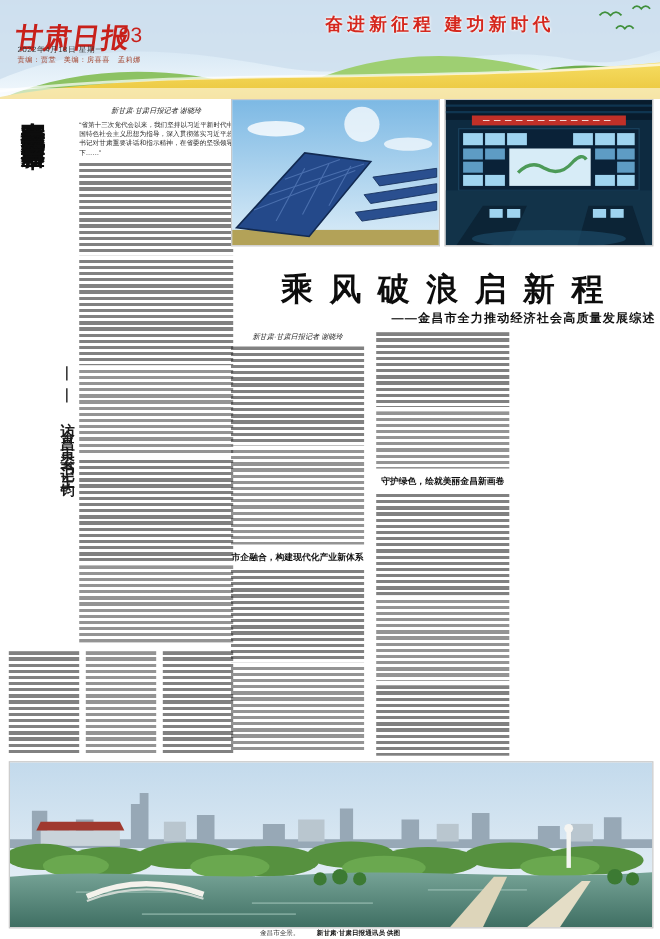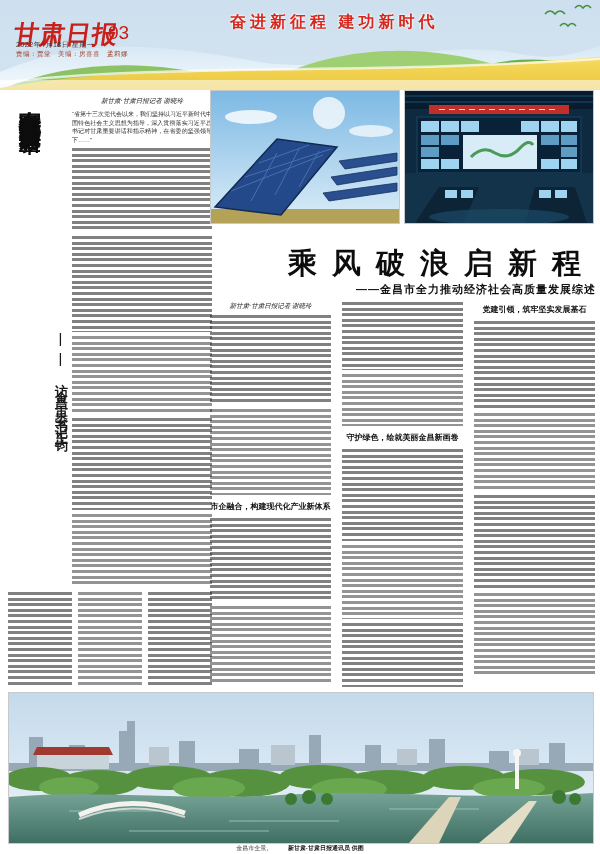--- a/index.html
+++ b/index.html
@@ -6,21 +6,21 @@
   .page{position:relative;width:600px;height:854px;background:#fff;overflow:hidden;
         font-family:"Liberation Sans",sans-serif;color:#222;}
   .abs{position:absolute;}
 
   
   .masthead-name{left:14px;top:18px;font-family:"DejaVu Serif",serif;font-weight:900;
        font-size:25px;color:#c8201a;transform:skewX(-8deg);letter-spacing:1px;}
   .page-num{left:108px;top:22px;font-size:19px;font-weight:400;color:#c8201a;}
   .date-line{left:16px;top:40px;font-size:7px;color:#3a3a3a;letter-spacing:.5px;}
   .credits{left:16px;top:50px;font-size:6.5px;color:#a2442f;letter-spacing:.5px;}
-  .banner1{left:230px;top:12px;width:340px;font-size:16px;font-weight:900;
+  .banner1{left:230px;top:12px;width:340px;text-align:center;font-size:16px;font-weight:900;
        color:#d5281e;letter-spacing:4px;text-shadow:0 0 2px #fff,0 0 3px #fff;}
   .banner2{left:222px;top:34px;width:356px;text-align:center;font-size:21px;font-weight:900;
        color:#d5281e;letter-spacing:3px;text-shadow:0 0 2px #fff,0 0 3px #fff;white-space:nowrap;}
   .banner-tag{font-size:13px;font-weight:800;color:#7f9e2c;letter-spacing:1px;text-shadow:0 0 2px #fff;}
 
   
   .v-headline{left:6px;top:93px;height:498px;width:46px;writing-mode:vertical-rl;
        font-size:22px;line-height:44px;font-weight:900;color:#0d0d0d;letter-spacing:1px;text-align:justify;}
   .v-sub{left:52px;top:333px;height:262px;writing-mode:vertical-rl;font-size:13px;
        font-weight:700;color:#1a1a1a;letter-spacing:7px;}
@@ -31,21 +31,21 @@
        rgba(45,45,45,.6) 3px,transparent 3px,transparent 5.6px);}
   .tx.lt{opacity:.85;}
   .subhead{font-size:8px;font-weight:800;color:#111;text-align:center;padding:2px 0;}
 
   
   .photo{border:1px solid #c9c9c9;overflow:hidden;background:#eee;}
   .cap{color:#333;}
   .credit{font-weight:700;color:#111;}
 
   
-  .main-headline{left:208px;top:244px;width:388px;text-align:right;font-size:29px;
+  .main-headline{left:208px;top:244px;width:388px;text-align:center;font-size:29px;
        font-weight:900;color:#0d0d0d;letter-spacing:15px;text-indent:15px;white-space:nowrap;}
   .main-sub{left:208px;top:282px;width:388px;text-align:right;font-size:11px;
        font-weight:700;color:#111;letter-spacing:1px;}
 
   .bottom-caption{left:0;top:844px;width:600px;text-align:center;font-size:6px;}
   .bottom-caption .credit{margin-left:14px;}
 </style>
 </head>
 <body>
 
@@ -200,27 +200,20 @@
 
   <div class="abs col" style="left:342px;top:302px;width:121px;height:386px;">
     <div class="tx" style="height:68px;"></div>
     <div class="tx lt" style="height:52px;"></div>
     <div class="subhead">守护绿色，绘就美丽金昌新画卷</div>
     <div class="tx" style="height:92px;"></div>
     <div class="tx lt" style="height:74px;"></div>
     <div class="tx" style="height:64px;"></div>
   </div>
 
-  <div class="abs col" style="left:474px;top:302px;width:121px;height:386px;">
-    <div class="subhead">党建引领，筑牢坚实发展基石</div>
-    <div class="tx" style="height:88px;"></div>
-    <div class="tx lt" style="height:78px;"></div>
-    <div class="tx" style="height:94px;"></div>
-    <div class="tx lt" style="height:84px;"></div>
-  </div>
 
   <figure class="abs photo" style="left:8px;top:692px;width:584px;height:150px;margin:0;">
     <svg width="584" height="150" viewBox="0 0 584 150">
       <defs>
         <linearGradient id="csky" x1="0" y1="0" x2="0" y2="1">
           <stop offset="0" stop-color="#c3dae c" stop-opacity="1"></stop>
             <stop offset="0" stop-color="#c3daec"></stop>
             <stop offset="1" stop-color="#eef4f8"></stop>
         </linearGradient>
         <linearGradient id="lake" x1="0" y1="0" x2="0" y2="1">

